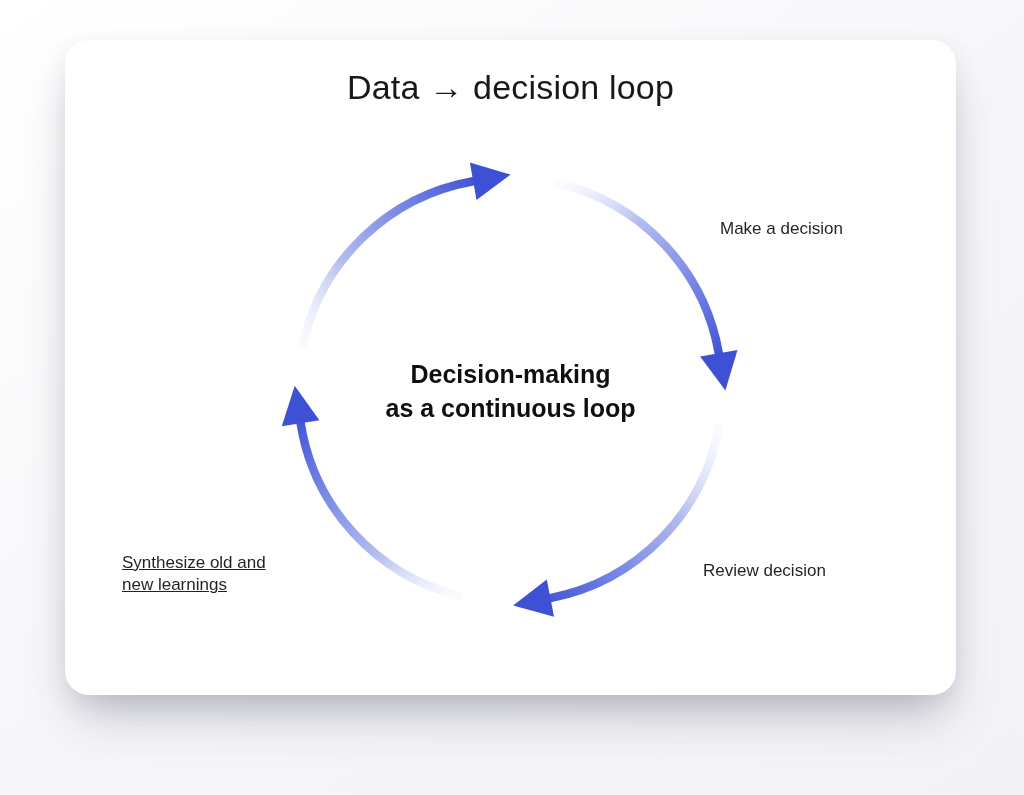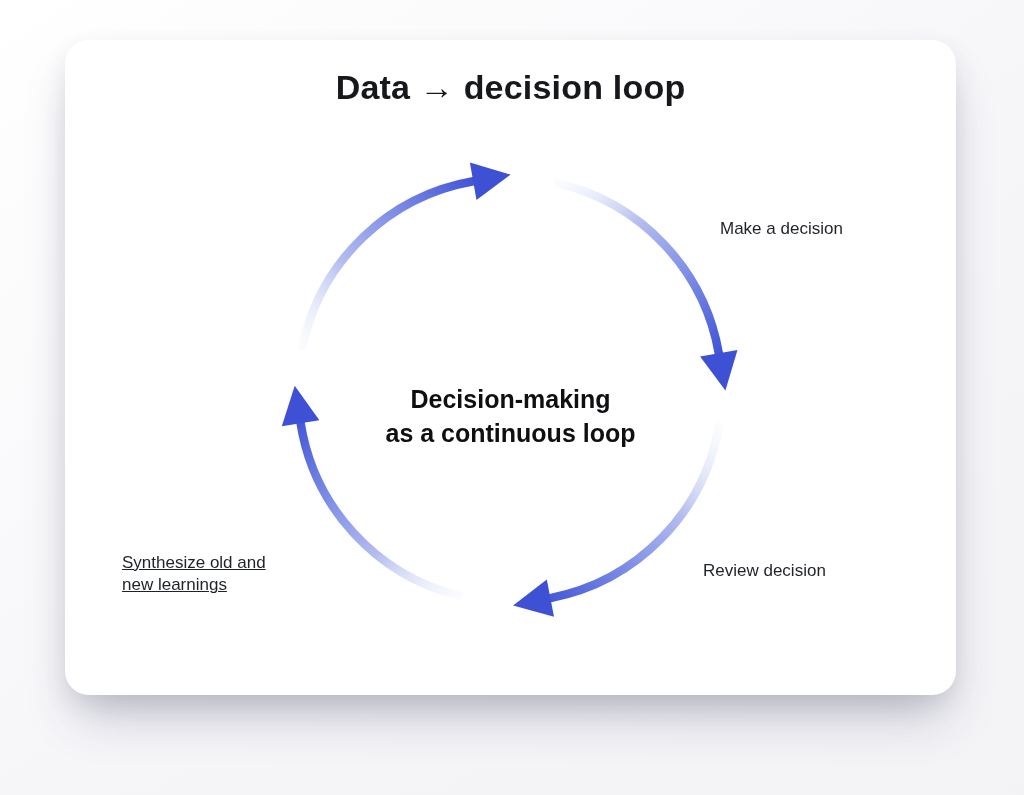--- a/index.html
+++ b/index.html
@@ -16,21 +16,21 @@
     background: #ffffff;
     border-radius: 24px;
     box-shadow: 0 30px 50px -12px rgba(55, 55, 85, 0.28),
                 0 10px 24px rgba(55, 55, 85, 0.10);
   }
   .title {
     position: absolute;
     top: 28px; left: 0; right: 0;
     text-align: center;
     font-size: 34px;
-    font-weight: 700;
+    font-weight: 400;
     letter-spacing: 0.2px;
     color: #17181b;
   }
   .loop-svg {
     position: absolute;
     left: 165px; top: 70px;
     width: 560px; height: 560px;
   }
   .step-label {
     position: absolute;
@@ -44,21 +44,20 @@
   .label-bottom-left  { left: 57px;  top: 512px; text-decoration: underline; }
   .label-bottom-right { left: 638px; top: 520px; }
   .center-caption {
     position: absolute;
     left: 0; right: 0; top: 317px;
     text-align: center;
     font-size: 25px;
     font-weight: 700;
     line-height: 1.36;
     color: #0e0f11;
-    margin-top: 25px;
   }
 </style>
 </head>
 <body>
 
 <div class="page">
   <div class="card">
 
     <h1 class="title">Data → decision loop</h1>
 

